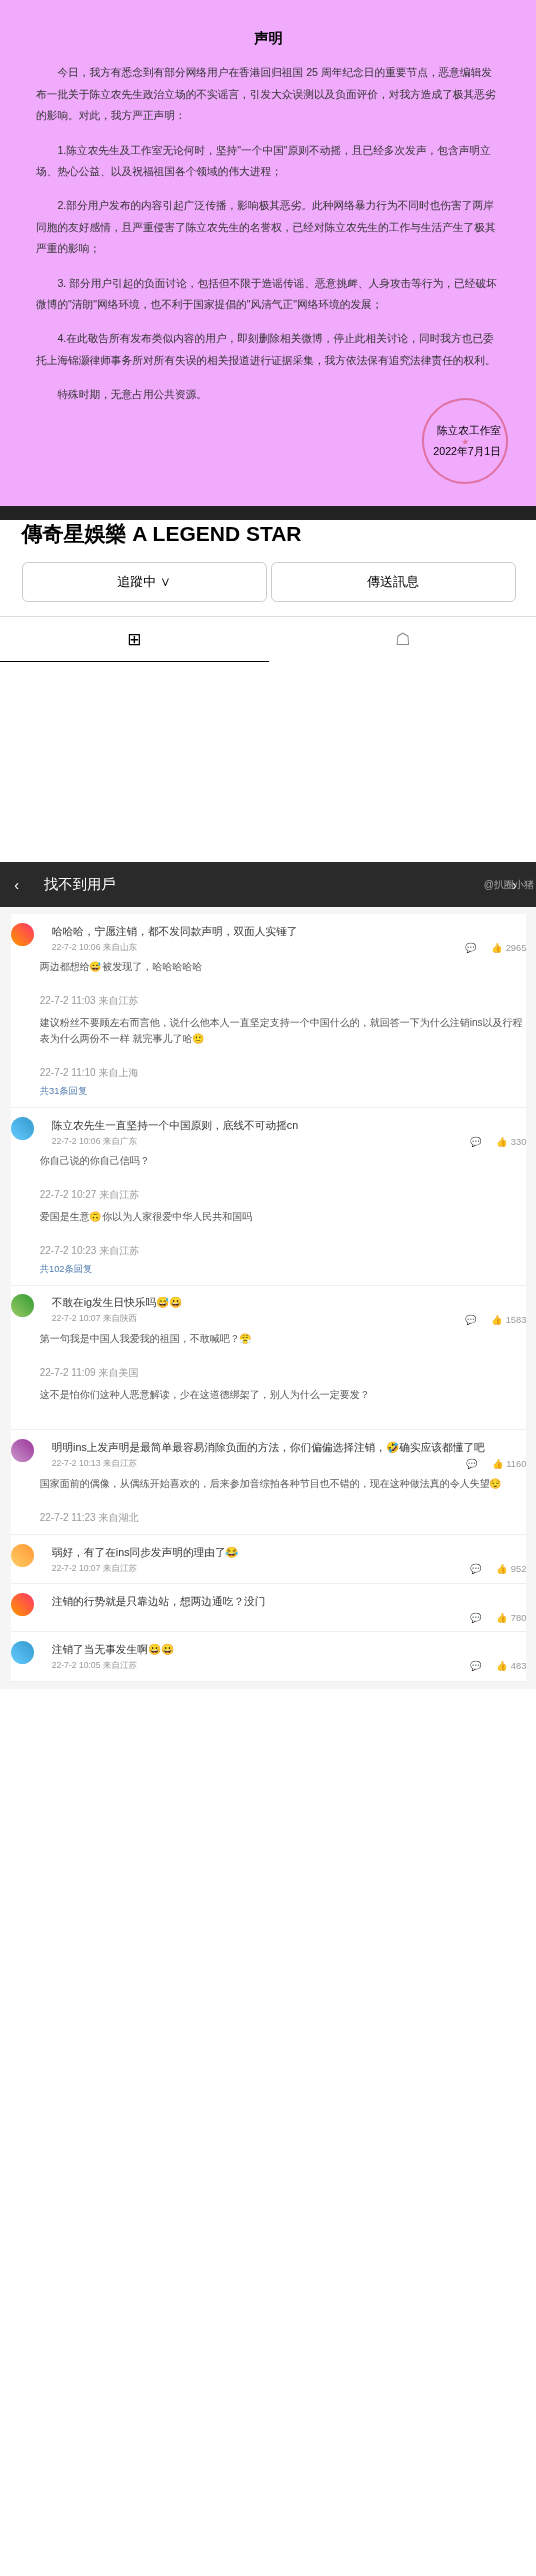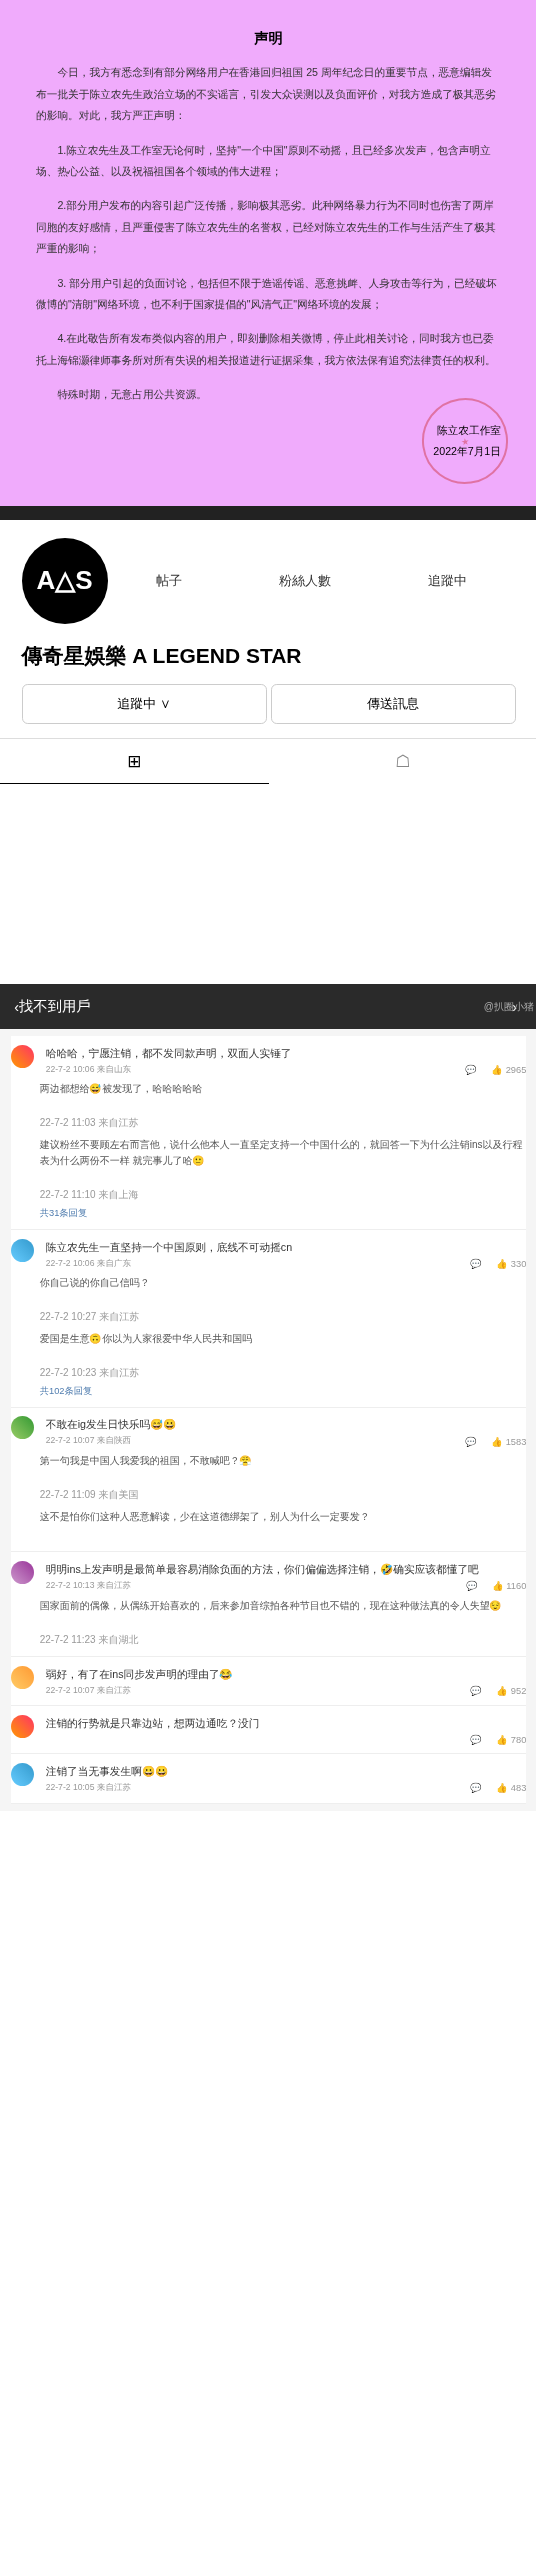--- a/index.html
+++ b/index.html
@@ -17,21 +17,21 @@
 .profile-actions{display:flex;gap:4px;padding:0 21.5px 14.3px}
 .action-btn{flex:1;border:0.7px solid #ccc;border-radius:5.7px;padding:10px 0;text-align:center;font-size:13px;background:#fff}
 .profile-tabs{display:flex;border-top:0.7px solid #ddd}
 .tab{flex:1;text-align:center;padding:11.4px 0;font-size:17px;color:#888}
 .tab.active{color:#000;border-bottom:1.4px solid #000}
 .blank{height:200px;background:#fff}
 .notfound{background:#2a2a2a;color:#fff;padding:13px 14.3px;display:flex;align-items:center;font-size:14.3px;position:relative}
 .wm{position:absolute;right:3px;top:50%;transform:translateY(-50%);font-size:10px;color:#aaa}
 .comments{background:#f5f5f5;padding:7.2px 10.7px}
 .comment{background:#fff;padding:8.6px 0;border-bottom:0.7px solid #eee}
-.c-row{display:flex;align-items:flex-start;gap:12px}
+.c-row{display:flex;align-items:flex-start;gap:18px}
 .c-avatar{width:23px;height:23px;border-radius:50%;background:linear-gradient(45deg,#f90,#f36);flex-shrink:0}
 .c-avatar.c1{background:linear-gradient(45deg,#6cf,#39c)}
 .c-avatar.c2{background:linear-gradient(45deg,#9c6,#393)}
 .c-avatar.c3{background:linear-gradient(45deg,#c9c,#939)}
 .c-avatar.c4{background:linear-gradient(45deg,#fc6,#f93)}
 .c-body{flex:1;min-width:0}
 .c-text{font-size:10.7px;color:#333;line-height:1.5}
 .c-meta{font-size:8.6px;color:#999;margin-top:2.9px;display:flex;justify-content:space-between;align-items:center}
 .c-actions{display:flex;gap:14.3px;color:#999;font-size:9.3px}
 .reply{margin:5.7px 0 0 29px;font-size:10px;color:#555;line-height:1.6}
@@ -51,43 +51,35 @@
   <p class="stmt-para">4.在此敬告所有发布类似内容的用户，即刻删除相关微博，停止此相关讨论，同时我方也已委托上海锦灏律师事务所对所有失误的相关报道进行证据采集，我方依法保有追究法律责任的权利。</p>
   <p class="stmt-para">特殊时期，无意占用公共资源。</p>
   <div class="stmt-sign">
     <div>陈立农工作室</div>
     <div>2022年7月1日</div>
   </div>
   <div class="seal">★</div>
 </div>
 
 <div class="profile-section">
-  <div class="profile-header">
-    <div class="avatar">A△S</div>
-    <div class="profile-stats">
-      <span>帖子</span>
-      <span>粉絲人數</span>
-      <span>追蹤中</span>
-    </div>
-  </div>
   <div class="profile-name">傳奇星娛樂 A LEGEND STAR</div>
   <div class="profile-actions">
     <div class="action-btn">追蹤中 ∨</div>
     <div class="action-btn">傳送訊息</div>
   </div>
   <div class="profile-tabs">
     <div class="tab active">⊞</div>
     <div class="tab">☖</div>
   </div>
   <div class="blank"></div>
 </div>
 
 <div class="notfound">
   <span>‹</span>
-  <span style="margin-left:0">找不到用戶</span>
+  <span style="margin-left:25px">找不到用戶</span>
   <span class="chevron">›</span>
   <span class="wm">@扒圈小猪</span>
 </div>
 
 <div class="comments" id="comments-container">
     <div class="comment">
       <div class="c-row">
         <div class="c-avatar "></div>
         <div class="c-body">
           <div class="c-text">哈哈哈，宁愿注销，都不发同款声明，双面人实锤了</div>

